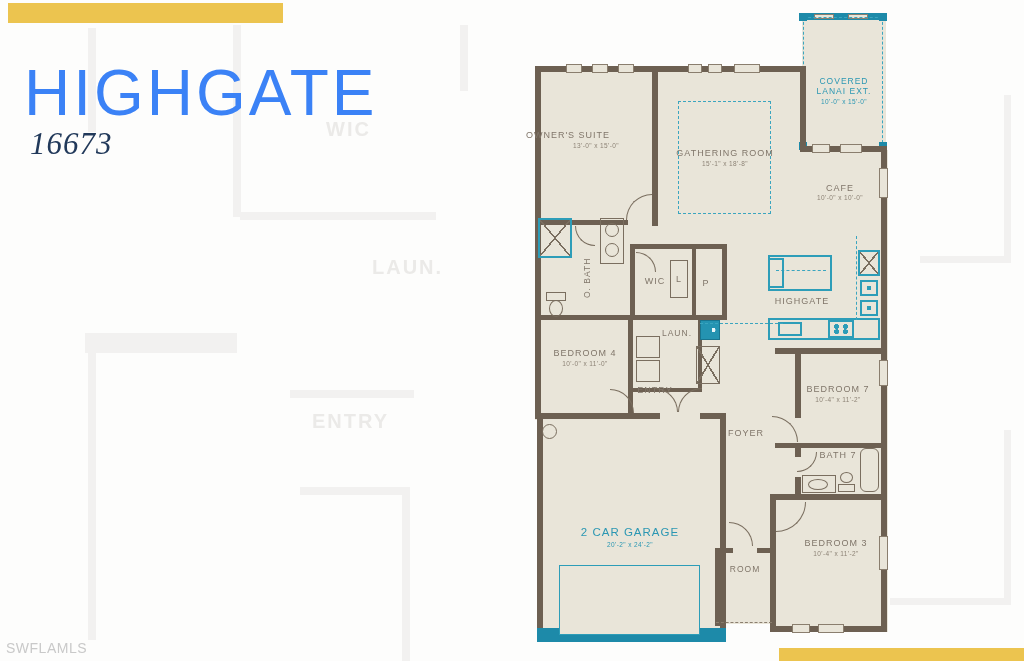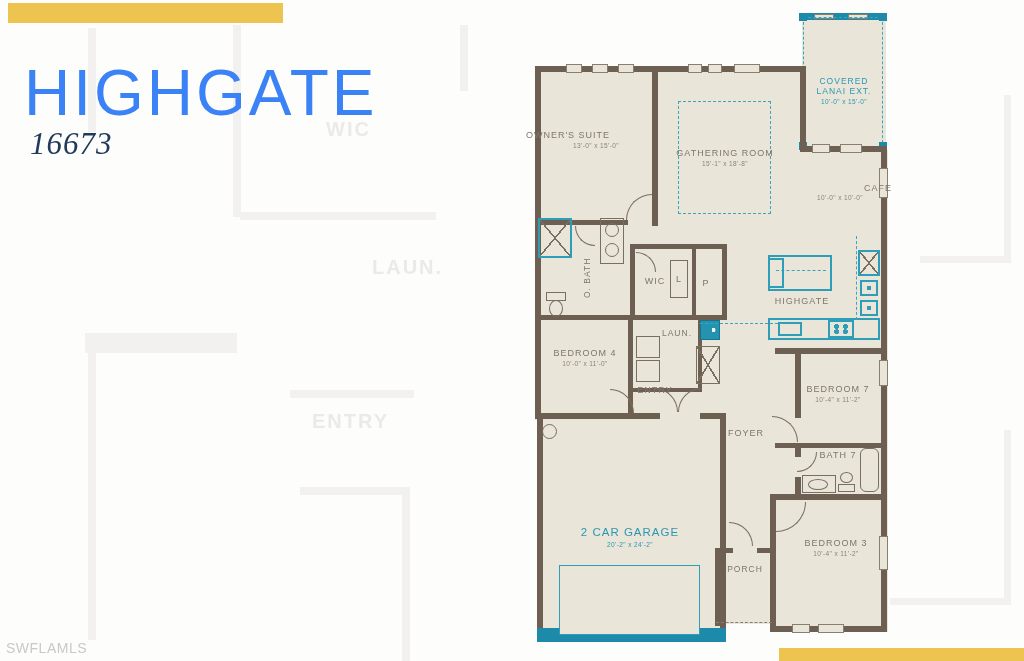--- a/index.html
+++ b/index.html
@@ -181,32 +181,32 @@
 <div class="arc r90" style="left:610px;top:389px;width:24px;height:24px;"></div>
 <div class="arc r90" style="left:772px;top:416px;width:26px;height:26px;"></div>
 <div class="arc r180" style="left:797px;top:452px;width:20px;height:20px;"></div>
 <div class="arc r180" style="left:776px;top:502px;width:30px;height:30px;"></div>
 <div class="arc r90" style="left:729px;top:522px;width:24px;height:24px;"></div>
 
 <div class="lbl" style="left:568px;top:130px;">OWNER'S SUITE</div>
 <div class="dim" style="left:596px;top:142px;">13'-0" x 15'-0"</div>
 <div class="lbl" style="left:725px;top:148px;">GATHERING ROOM</div>
 <div class="dim" style="left:725px;top:160px;">15'-1" x 18'-8"</div>
-<div class="lbl" style="left:878px;top:183px;">CAFE</div>
+<div class="lbl" style="left:840px;top:183px;">CAFE</div>
 <div class="dim" style="left:840px;top:194px;">10'-0" x 10'-0"</div>
 <div class="lbl" style="left:802px;top:296px;">HIGHGATE</div>
 <div class="lbl vlbl" style="left:582px;top:238px;height:60px;font-size:8.5px;">O. BATH</div>
 <div class="lbl" style="left:655px;top:276px;">WIC</div>
 <div class="lbl" style="left:679px;top:274px;">L</div>
 <div class="lbl" style="left:706px;top:278px;">P</div>
 <div class="lbl" style="left:677px;top:328px;font-size:8.5px;">LAUN.</div>
 <div class="lbl" style="left:585px;top:348px;">BEDROOM 4</div>
 <div class="dim" style="left:585px;top:360px;">10'-0" x 11'-0"</div>
 <div class="lbl" style="left:655px;top:385px;">ENTRY</div>
 <div class="lbl" style="left:746px;top:428px;">FOYER</div>
 <div class="lbl" style="left:838px;top:384px;">BEDROOM 7</div>
 <div class="dim" style="left:838px;top:396px;">10'-4" x 11'-2"</div>
 <div class="lbl" style="left:838px;top:450px;">BATH 7</div>
 <div class="lbl" style="left:836px;top:538px;">BEDROOM 3</div>
 <div class="dim" style="left:836px;top:550px;">10'-4" x 11'-2"</div>
-<div class="lbl" style="left:745px;top:564px;font-size:8.5px;">PORCH</div>
+<div class="lbl" style="left:745px;top:564px;font-size:8.5px;">ROOM</div>
 <div class="lbl teal" style="left:630px;top:526px;font-size:11.5px;">2 CAR GARAGE</div>
 <div class="dim teal" style="left:630px;top:541px;">20'-2" x 24'-2"</div>
 
 </body></html>

